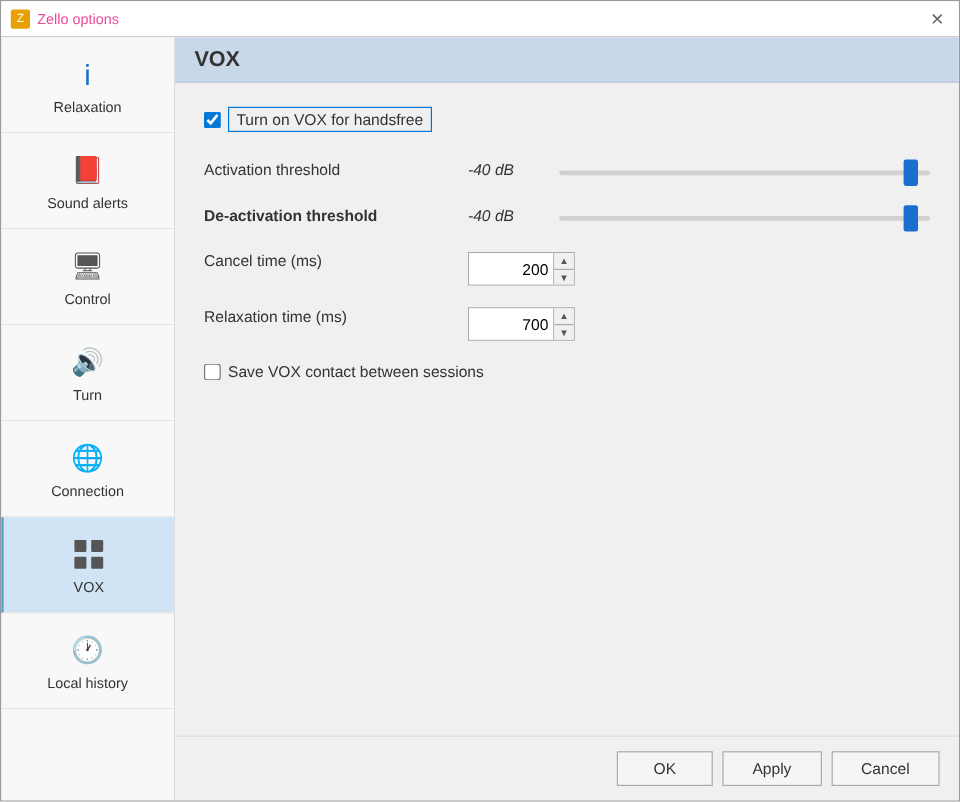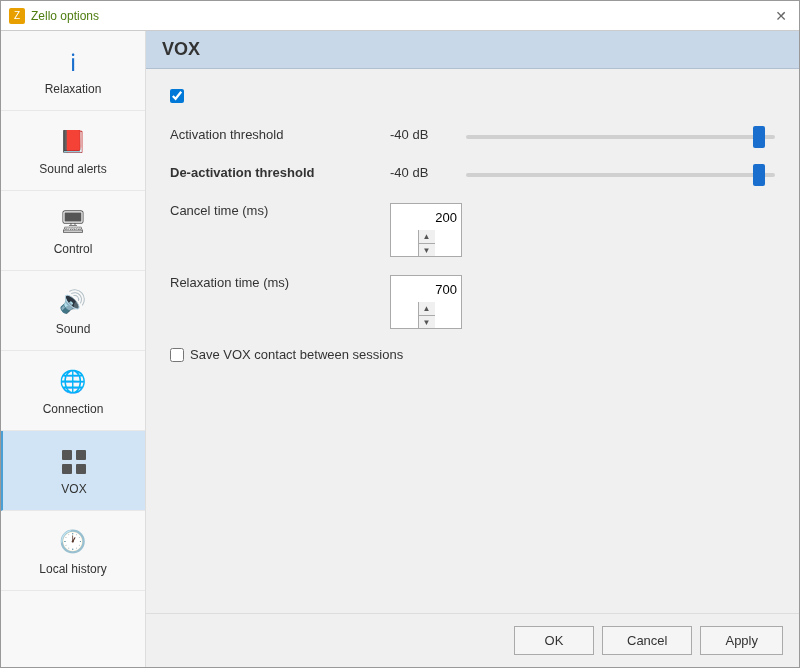--- a/index.html
+++ b/index.html
@@ -47,21 +47,21 @@
       border-radius: 2px;
       display: flex;
       align-items: center;
       justify-content: center;
       font-size: 10px;
       color: white;
     }
 
     .title-bar-title {
       font-size: 12px;
-      color: #4d7c0f;
+      color: #ec4899;
     }
 
     .close-button {
       width: 20px;
       height: 20px;
       display: flex;
       align-items: center;
       justify-content: center;
       cursor: pointer;
       font-size: 14px;
@@ -178,20 +178,21 @@
 
     .settings-label.bold {
       font-weight: bold;
     }
 
     .settings-value {
       width: 60px;
       font-size: 13px;
       color: #333;
       margin-right: 16px;
+      font-style: italic;
     }
 
     .slider-container {
       flex: 1;
       position: relative;
       height: 20px;
       display: flex;
       align-items: center;
     }
 
@@ -213,21 +214,20 @@
       background: #1a6fce;
       border-radius: 2px;
       cursor: pointer;
     }
 
     .spinbox-container {
       display: flex;
       align-items: center;
       border: 1px solid #aaa;
       background: white;
-      flex-direction: column;
     }
 
     .spinbox-input {
       width: 70px;
       height: 26px;
       border: none;
       text-align: right;
       padding-right: 4px;
       font-size: 13px;
       outline: none;
@@ -365,21 +365,21 @@
         <span class="sidebar-item-label">Sound alerts</span>
       </div>
 
       <div class="sidebar-item">
         <div class="sidebar-item-icon icon-control">🖥</div>
         <span class="sidebar-item-label">Control</span>
       </div>
 
       <div class="sidebar-item">
         <div class="sidebar-item-icon icon-audio">🔊</div>
-        <span class="sidebar-item-label">Sound</span>
+        <span class="sidebar-item-label">Turn</span>
       </div>
 
       <div class="sidebar-item">
         <div class="sidebar-item-icon icon-connection">🌐</div>
         <span class="sidebar-item-label">Connection</span>
       </div>
 
       <div class="sidebar-item active">
         <div class="sidebar-item-icon icon-vox">
           <svg width="28" height="28" viewBox="0 0 28 28" fill="none" xmlns="http://www.w3.org/2000/svg">
@@ -400,20 +400,21 @@
 
     <div class="content-area">
       <div class="content-header">
         <span class="content-header-title">VOX</span>
       </div>
 
       <div class="content-body">
 
         <div class="checkbox-row">
           <input type="checkbox" checked="" id="vox-cb" style="">
+          <label class="checkbox-label" for="vox-cb">Turn on VOX for handsfree</label>
         </div>
 
         <div class="settings-row">
           <span class="settings-label">Activation threshold</span>
           <span class="settings-value">-40 dB</span>
           <div class="slider-container">
             <div class="slider-track">
               <div class="slider-thumb"></div>
             </div>
           </div>
@@ -452,18 +453,18 @@
         </div>
 
         <div class="save-vox-row">
           <input type="checkbox" id="save-vox-cb" style="">
           <label for="save-vox-cb" class="save-vox-label">Save VOX contact between sessions</label>
         </div>
       </div>
 
       <div class="footer">
         <button class="footer-btn primary">OK</button>
+        <button class="footer-btn">Apply</button>
         <button class="footer-btn">Cancel</button>
-        <button class="footer-btn">Apply</button>
       </div>
     </div>
   </div>
 </div>
 
 </body></html>

